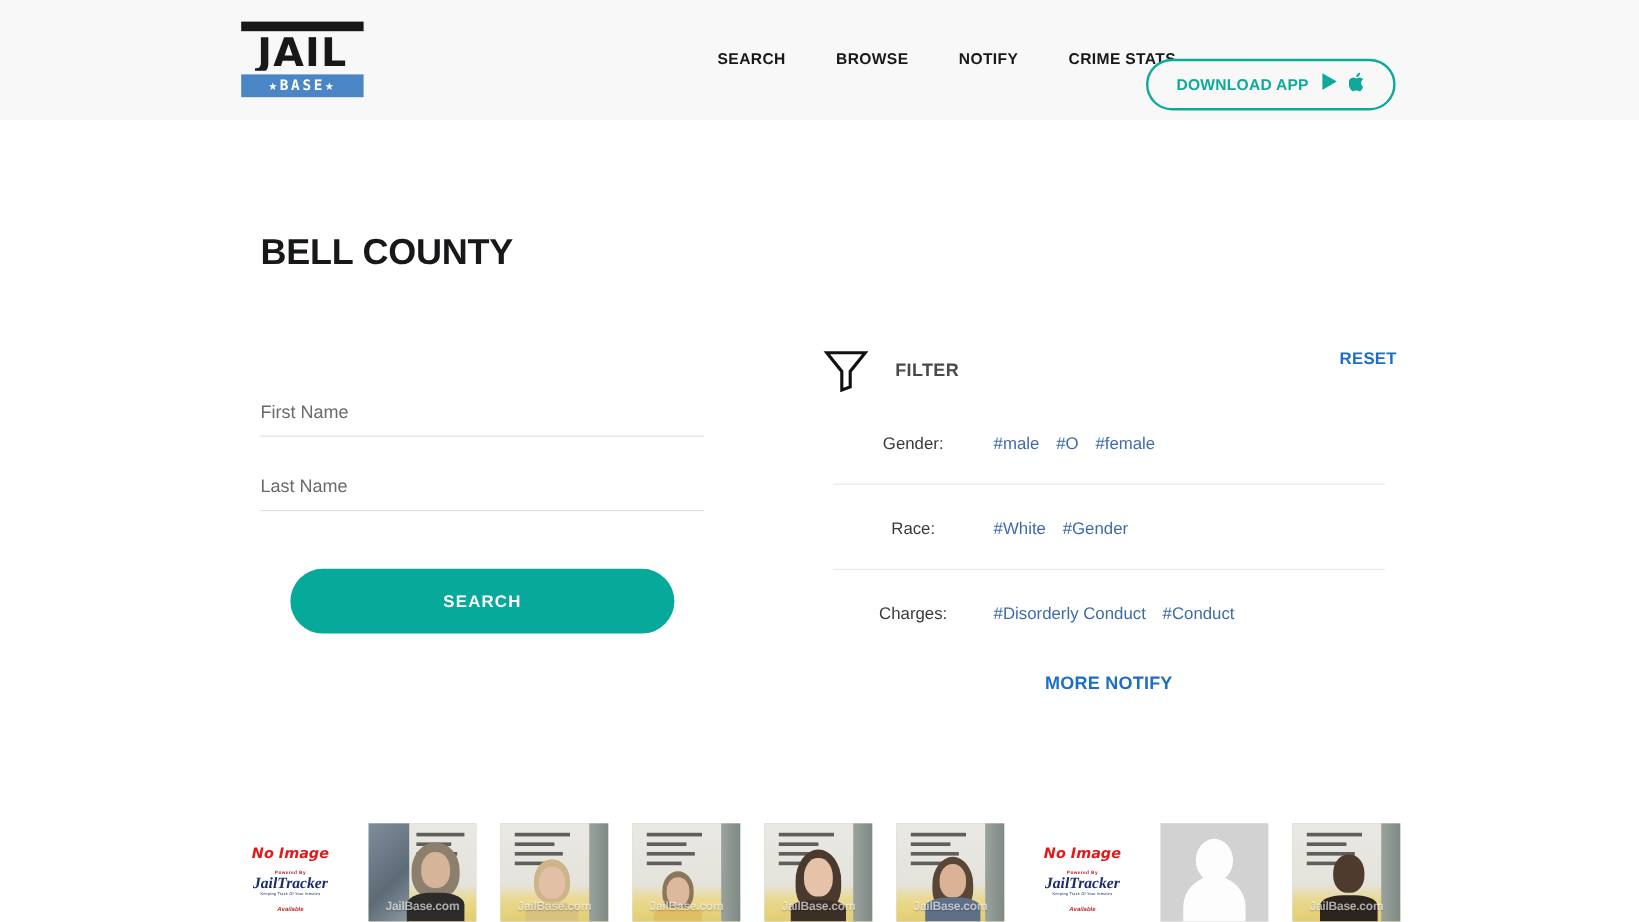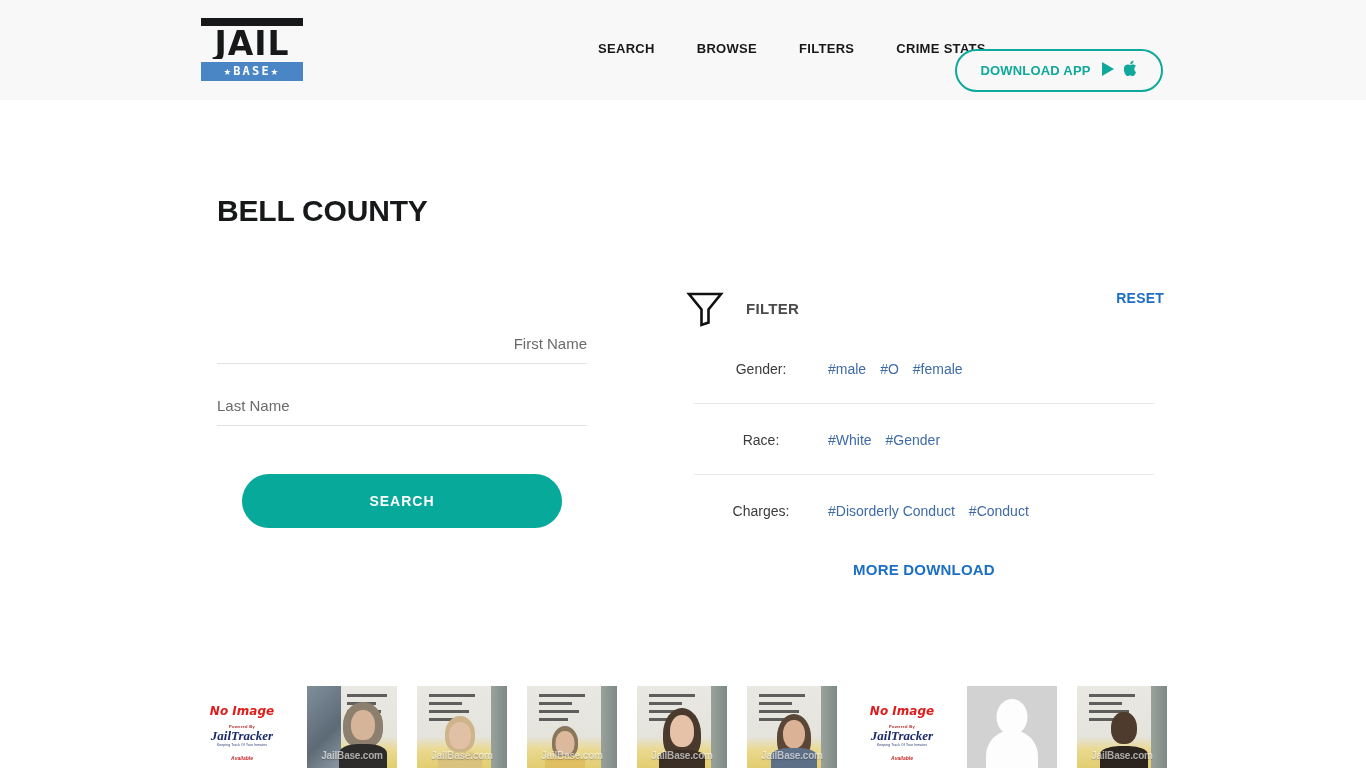--- a/index.html
+++ b/index.html
@@ -144,21 +144,21 @@
     border-bottom: 1px solid #e2e2e2;
     outline: none;
     background: transparent;
     font-family: "Liberation Sans", sans-serif;
     font-size: 15px;
     color: #3b3b3b;
     padding: 0;
     box-sizing: border-box;
   }
   .field::placeholder { color: #6a6a6a; opacity: 1; }
-  #first-name { margin-top: 46px; text-align: right; }
+  #first-name { margin-top: 46px; }
   #last-name  { margin-top: 22px; }
 
   .search-button {
     margin-top: 48px;
     margin-left: 25px;
     width: 320px;
     height: 54px;
     border: none;
     border-radius: 28px;
     background: #06a99a;
@@ -401,21 +401,21 @@
 
   <div class="logo">
     <div class="logo-bar"></div>
     <div class="logo-jail">JAIL</div>
     <div class="logo-base">★BASE★</div>
   </div>
 
   <nav class="nav">
     <a class="nav-item">SEARCH</a>
     <a class="nav-item">BROWSE</a>
-    <a class="nav-item">FILTERS</a>
+    <a class="nav-item">NOTIFY</a>
     <a class="nav-item">CRIME STATS</a>
   </nav>
 
   <div class="download-btn">
     <span class="download-label">DOWNLOAD APP</span>
     <span class="play-icon">
       <svg width="15" height="16" viewBox="0 0 15 16">
           <polygon points="2,1 14,8 2,15" fill="#0fa99c"></polygon>
         </svg>
     </span>
@@ -469,21 +469,21 @@
   <div class="divider"></div>
 
   <div class="filter-row charges-row">
     <span class="filter-row-label">Charges:</span>
     <span class="tag-list">
       <span class="tag">#Disorderly Conduct</span>
       <span class="tag">#Conduct</span>
     </span>
   </div>
 
-  <div class="more-filters">MORE DOWNLOAD</div>
+  <div class="more-filters">MORE NOTIFY</div>
 </div>
 
 <div class="thumb-strip">
 
   <div class="thumb noimg">
     <div class="noimg-title">No Image</div>
     <div class="noimg-powered">Powered By</div>
     <div class="noimg-brand">JailTracker</div>
     <div class="noimg-sub">Keeping Track Of Your Inmates</div>
     <div class="noimg-footer">Available</div>

